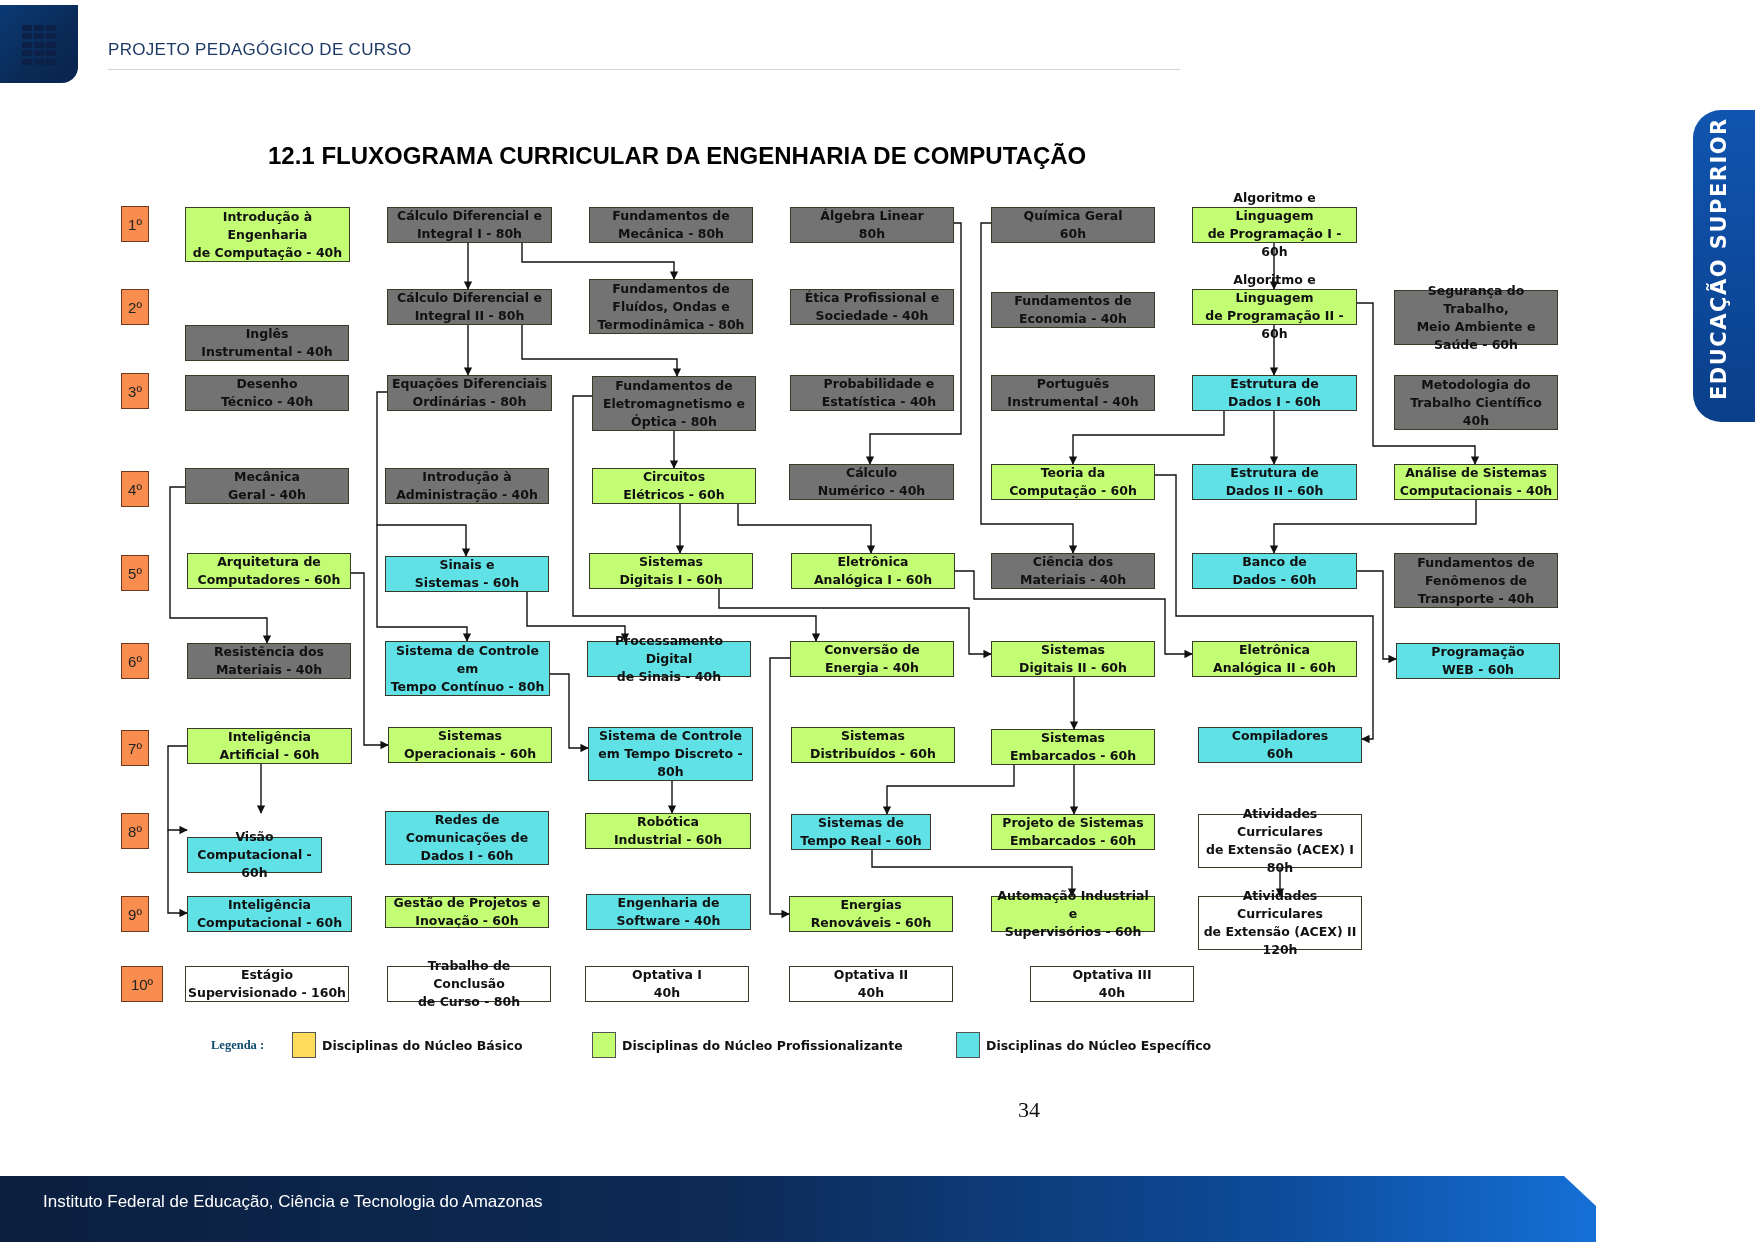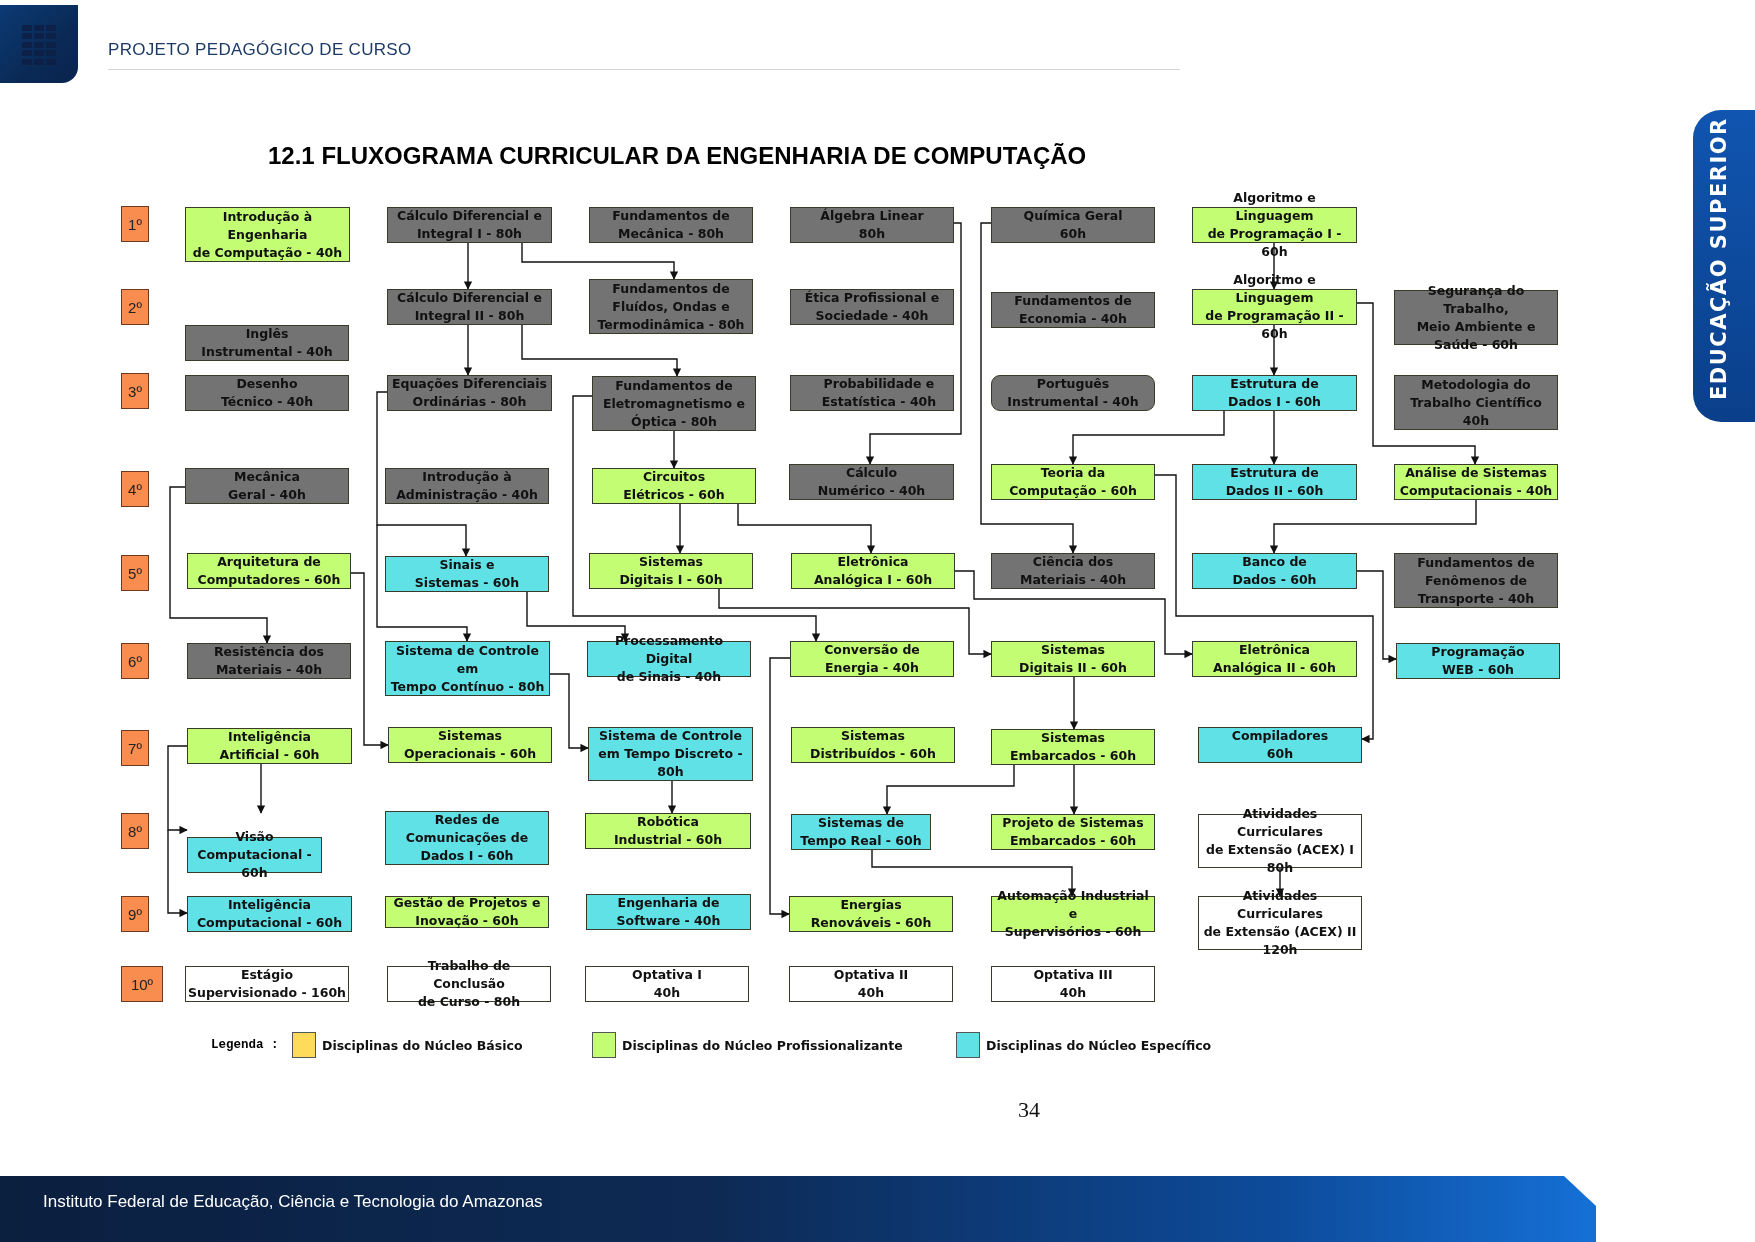--- a/index.html
+++ b/index.html
@@ -12,21 +12,21 @@
   .side-tab { position:absolute; left:1693px; top:110px; width:62px; height:312px; background:linear-gradient(180deg,#1055b0 0%,#0a3f8a 100%); border-top-left-radius:28px; border-bottom-left-radius:28px; }
   .side-tab-text { position:absolute; left:1707px; top:400px; transform-origin:0 0; transform:rotate(-90deg); font-family:"DejaVu Sans", sans-serif; font-weight:bold; font-size:21px; letter-spacing:1.5px; color:#ffffff; white-space:nowrap; }
   .page-title { position:absolute; left:268px; top:142px; font-family:"Liberation Sans", sans-serif; font-weight:bold; font-size:24px; color:#000; }
   #diagram { position:absolute; left:0; top:0; }
   .node { position:absolute; box-sizing:border-box; border:1.5px solid #3a3a2a; display:flex; align-items:center; justify-content:center; text-align:center; font-family:"DejaVu Sans", sans-serif; font-weight:bold; font-size:12.5px; line-height:18px; color:#111; white-space:pre-line; padding:0 2px; }
   .node.basico { background:#737373; }
   .node.prof { background:#c3fd74; }
   .node.esp { background:#5fe1e6; }
   .node.livre { background:#ffffff; }
   .sem { position:absolute; box-sizing:border-box; width:28px; height:36px; background:#f98d4f; border:1px solid #6c3a1e; font-family:"Liberation Sans", sans-serif; font-size:15px; color:#222; display:flex; align-items:center; justify-content:center; }
-  .legend { position:absolute; top:1030px; left:211px; height:30px; display:flex; align-items:center; font-family:Liberation Mono, monospace; font-weight:bold; font-size:12.5px; color:#000000; }
+  .legend { position:absolute; top:1030px; left:211px; height:30px; display:flex; align-items:center; font-family:Liberation Serif, serif; font-weight:bold; font-size:12.5px; color:#0c4a6e; }
   .legend-item { position:absolute; top:1032px; display:flex; align-items:center; font-family:"DejaVu Sans", sans-serif; font-weight:bold; font-size:12.5px; color:#111; }
   .swatch { width:24px; height:26px; box-sizing:border-box; border:1px solid #555; margin-right:6px; }
   .page-number { position:absolute; left:1018px; top:1097px; font-family:"Liberation Serif", serif; font-size:22px; color:#111; }
   .footer { position:absolute; left:0; top:1176px; width:1596px; height:66px; background:linear-gradient(90deg,#0b1f3f 0%,#0d2a55 45%,#0d4b9a 80%,#1570d6 100%); clip-path:polygon(0 0, 1564px 0, 1596px 30px, 1596px 66px, 0 66px); }
   .footer-text { position:absolute; left:43px; top:1192px; font-family:"Liberation Sans", sans-serif; font-size:17px; color:#ffffff; }
 </style>
 </head>
 <body>
 
 <div class="logo">
@@ -146,21 +146,21 @@
 Saúde - 60h</div>
     <div class="node basico" style="left: 185px; top: 375px; width: 164px; height: 36px;">Desenho
 Técnico - 40h</div>
     <div class="node basico" style="left: 387px; top: 375px; width: 165px; height: 36px;">Equações Diferenciais
 Ordinárias - 80h</div>
     <div class="node basico" style="left: 592px; top: 376px; width: 164px; height: 55px;">Fundamentos de
 Eletromagnetismo e
 Óptica - 80h</div>
     <div class="node basico" style="left: 790px; top: 375px; width: 164px; height: 36px; padding-left: 16px;">Probabilidade e
 Estatística - 40h</div>
-    <div class="node basico" style="left: 991px; top: 375px; width: 164px; height: 36px; border-radius: 9px;">Português
+    <div class="node basico" style="left: 991px; top: 375px; width: 164px; height: 36px;">Português
 Instrumental - 40h</div>
     <div class="node esp" style="left: 1192px; top: 375px; width: 165px; height: 36px;">Estrutura de
 Dados I - 60h</div>
     <div class="node basico" style="left: 1394px; top: 375px; width: 164px; height: 55px;">Metodologia do
 Trabalho Científico
 40h</div>
     <div class="node basico" style="left: 185px; top: 468px; width: 164px; height: 36px;">Mecânica
 Geral - 40h</div>
     <div class="node basico" style="left: 385px; top: 468px; width: 164px; height: 36px;">Introdução à
 Administração - 40h</div>
@@ -245,21 +245,21 @@
 de Extensão (ACEX) II
 120h</div>
     <div class="node livre" style="left: 185px; top: 966px; width: 164px; height: 36px;">Estágio
 Supervisionado - 160h</div>
     <div class="node livre" style="left: 387px; top: 966px; width: 164px; height: 36px;">Trabalho de Conclusão
 de Curso - 80h</div>
     <div class="node livre" style="left: 585px; top: 966px; width: 164px; height: 36px; text-align: center;">Optativa I
 40h</div>
     <div class="node livre" style="left: 789px; top: 966px; width: 164px; height: 36px;">Optativa II
 40h</div>
-    <div class="node livre" style="left: 991px; top: 966px; width: 164px; height: 36px;">Optativa III
+    <div class="node livre" style="left: 1030px; top: 966px; width: 164px; height: 36px;">Optativa III
 40h</div>
   </div>
 
 <div class="legend">Legenda :</div>
 <div id="legend-layer">
     <div class="legend-item" style="left: 292px;">
       <span class="swatch" style="background: rgb(255, 219, 92);"></span>
       <span>Disciplinas do Núcleo Básico</span>
     </div>
     <div class="legend-item" style="left: 592px;">

